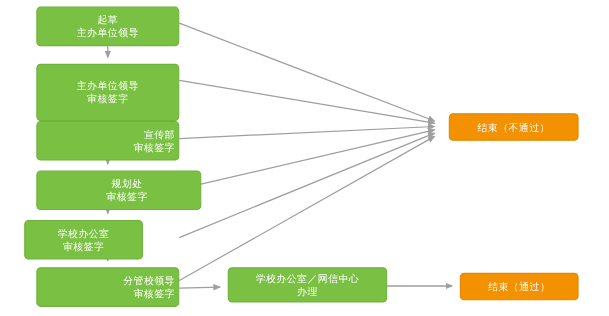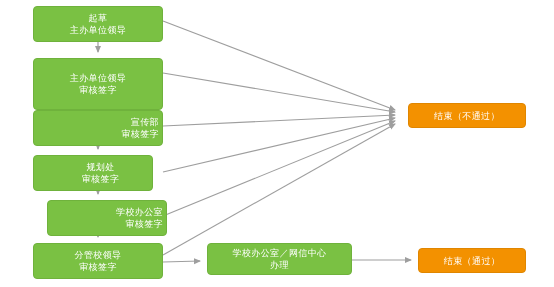--- a/index.html
+++ b/index.html
@@ -113,31 +113,31 @@
   <div class="node green" style="left:33px;top:58px;width:130px;height:52px;">
     <span class="ln">主办单位领导</span>
     <span class="ln">审核签字</span>
   </div>
 
   <div class="node green" style="left:33px;top:110px;width:130px;height:36px;align-items:flex-end;">
     <span class="ln">宣传部</span>
     <span class="ln">审核签字</span>
   </div>
 
-  <div class="node green" style="left:33px;top:155px;width:120px;height:36px;padding-left:18px;">
+  <div class="node green" style="left:33px;top:155px;width:150px;height:36px;padding-left:18px;">
     <span class="ln">规划处</span>
     <span class="ln">审核签字</span>
   </div>
 
-  <div class="node green" style="left:47px;top:200px;width:120px;height:36px;align-items:flex-end;">
+  <div class="node green" style="left:22px;top:200px;width:108px;height:36px;">
     <span class="ln">学校办公室</span>
     <span class="ln">审核签字</span>
   </div>
 
-  <div class="node green" style="left:33px;top:243px;width:130px;height:36px;">
+  <div class="node green" style="left:33px;top:243px;width:130px;height:36px;align-items:flex-end;">
     <span class="ln">分管校领导</span>
     <span class="ln">审核签字</span>
   </div>
 
   <div class="node green" style="left:207px;top:243px;width:145px;height:32px;text-align:right;">
     <span class="ln">学校办公室／网信中心</span>
     <span class="ln">办理</span>
   </div>
 
   <div class="node orange" style="left:418px;top:248px;width:108px;height:25px;">

